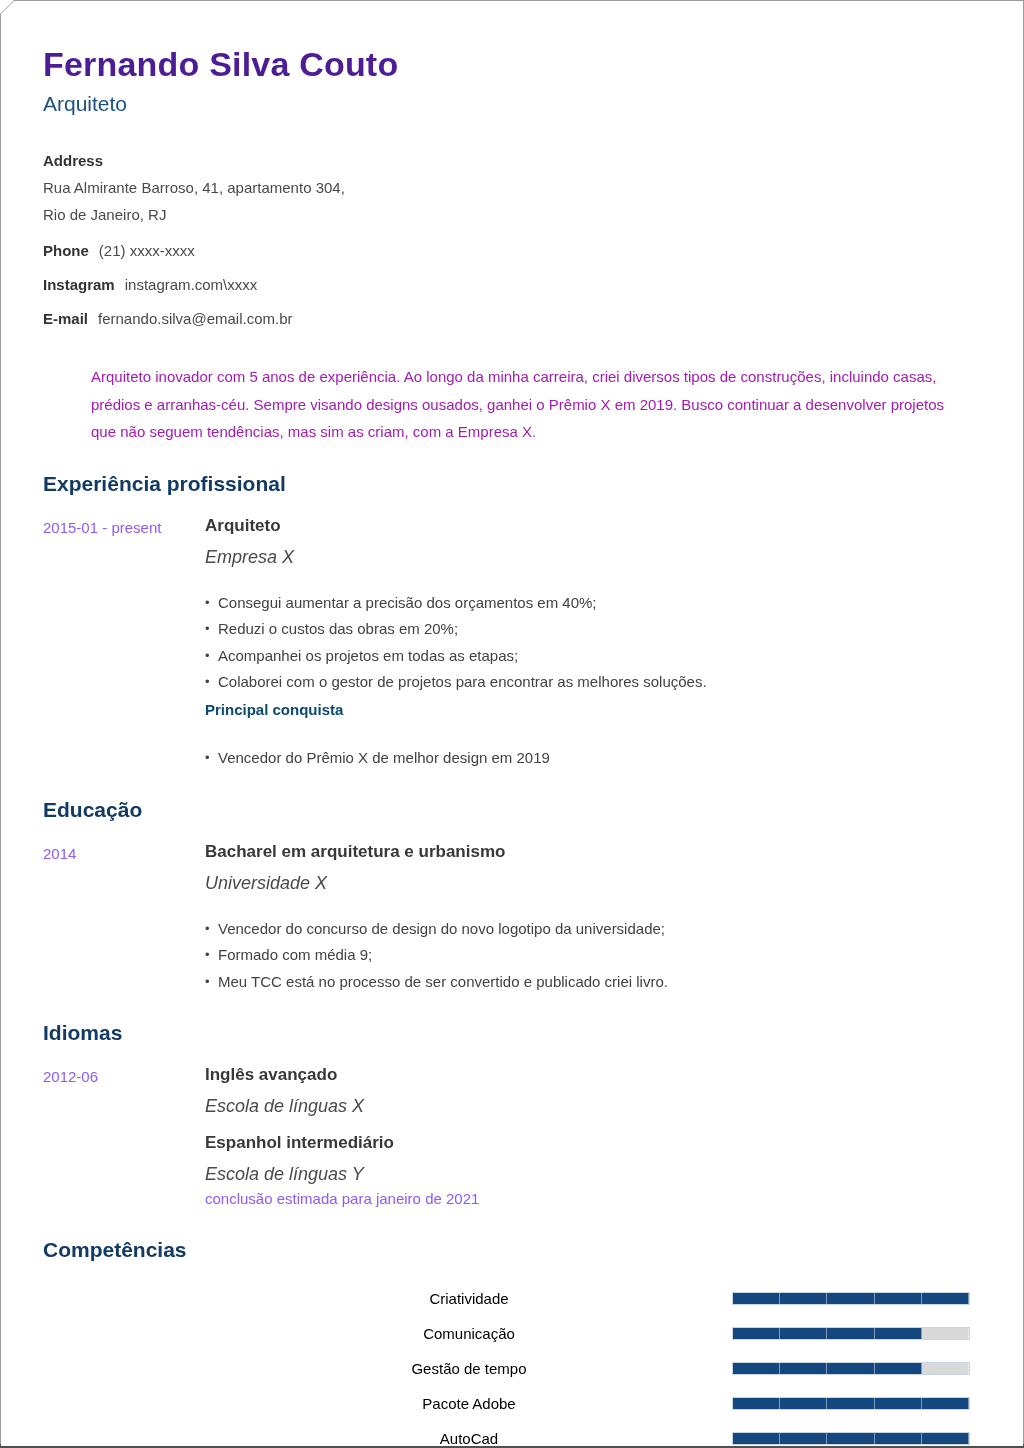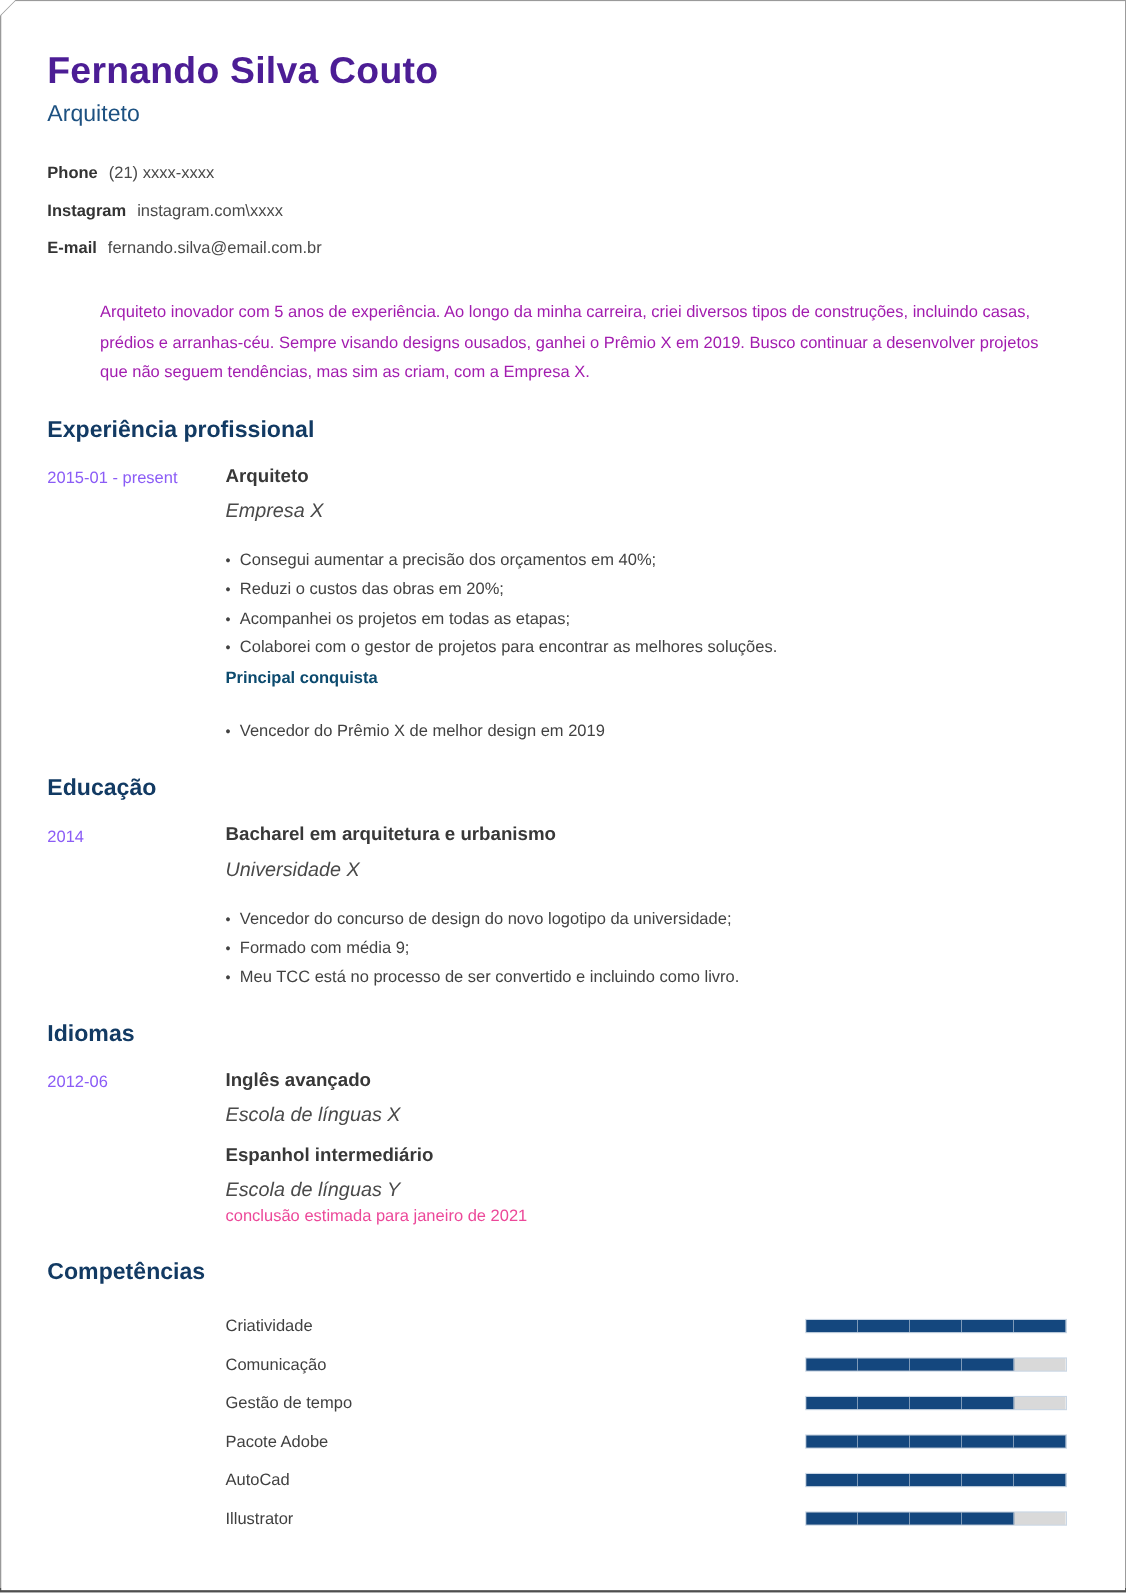--- a/index.html
+++ b/index.html
@@ -58,26 +58,26 @@
   ul.bullets li {
     font-size: 15px; color: #424242; line-height: 26.5px;
     padding-left: 13px; position: relative;
   }
   ul.bullets li::before {
     content: "•"; position: absolute; left: 0; top: 0;
     color: #424242; font-size: 13px;
   }
   .achv-label { font-size: 15px; font-weight: bold; color: #0c4a6e; line-height: 26.5px; margin-top: 1px; }
   .lang-item + .lang-item { margin-top: 15px; }
-  .lang-note { font-size: 15px; color: #ec4899; line-height: 27px; }
+  .lang-note { font-size: 15px; color: #8b5cf6; line-height: 27px; }
 
   
   .skills-rows { margin-top: 14px; }
   .skill-row { display: grid; grid-template-columns: 162px 1fr 236px; align-items: center; height: 35px; }
-  .skill-label { grid-column: 2; font-size: 15px; color: #404040; }
+  .skill-label { grid-column: 2; font-size: 15px; color: #000000; text-align: center; }
   .skill-track {
     grid-column: 3; height: 11px; background: #d9d9d9; position: relative;
     box-shadow: 0 0 0 1px #c9d6e4;
   }
   .skill-fill { height: 100%; background: #14477e; }
   .skill-track::after {
     content: ""; position: absolute; inset: 0;
     background: repeating-linear-gradient(to right,
       transparent 0, transparent calc(20% - 1px),
       rgba(255,255,255,0.45) calc(20% - 1px), rgba(255,255,255,0.45) 20%);
@@ -90,20 +90,25 @@
 <div class="page-frame"></div>
 <div class="page">
   <div class="inner">
 
     <div>
       <div class="name">Fernando Silva Couto</div>
       <div class="job-title">Arquiteto</div>
     </div>
 
     <div class="contact">
+      <div>
+        <div class="label addr-label">Address</div>
+        <div class="addr-line">Rua Almirante Barroso, 41, apartamento 304,</div>
+        <div class="addr-line">Rio de Janeiro, RJ</div>
+      </div>
       <div class="contact-row">
         <span class="label">Phone</span><span class="value">(21) xxxx-xxxx</span>
       </div>
       <div class="contact-row">
         <span class="label">Instagram</span><span class="value">instagram.com\xxxx</span>
       </div>
       <div class="contact-row">
         <span class="label">E-mail</span><span class="value">fernando.silva@email.com.br</span>
       </div>
     </div>
@@ -134,21 +139,21 @@
     <section>
       <h2 class="section-heading">Educação</h2>
       <div class="entry">
         <div class="entry-date">2014</div>
         <div>
           <div class="entry-title">Bacharel em arquitetura e urbanismo</div>
           <div class="entry-sub">Universidade X</div>
           <ul class="bullets">
             <li>Vencedor do concurso de design do novo logotipo da universidade;</li>
             <li>Formado com média 9;</li>
-            <li>Meu TCC está no processo de ser convertido e incluindo como livro.</li>
+            <li>Meu TCC está no processo de ser convertido e publicado criei livro.</li>
           </ul>
         </div>
       </div>
     </section>
 
     <section>
       <h2 class="section-heading">Idiomas</h2>
       <div class="entry">
         <div class="entry-date">2012-06</div>
         <div>

